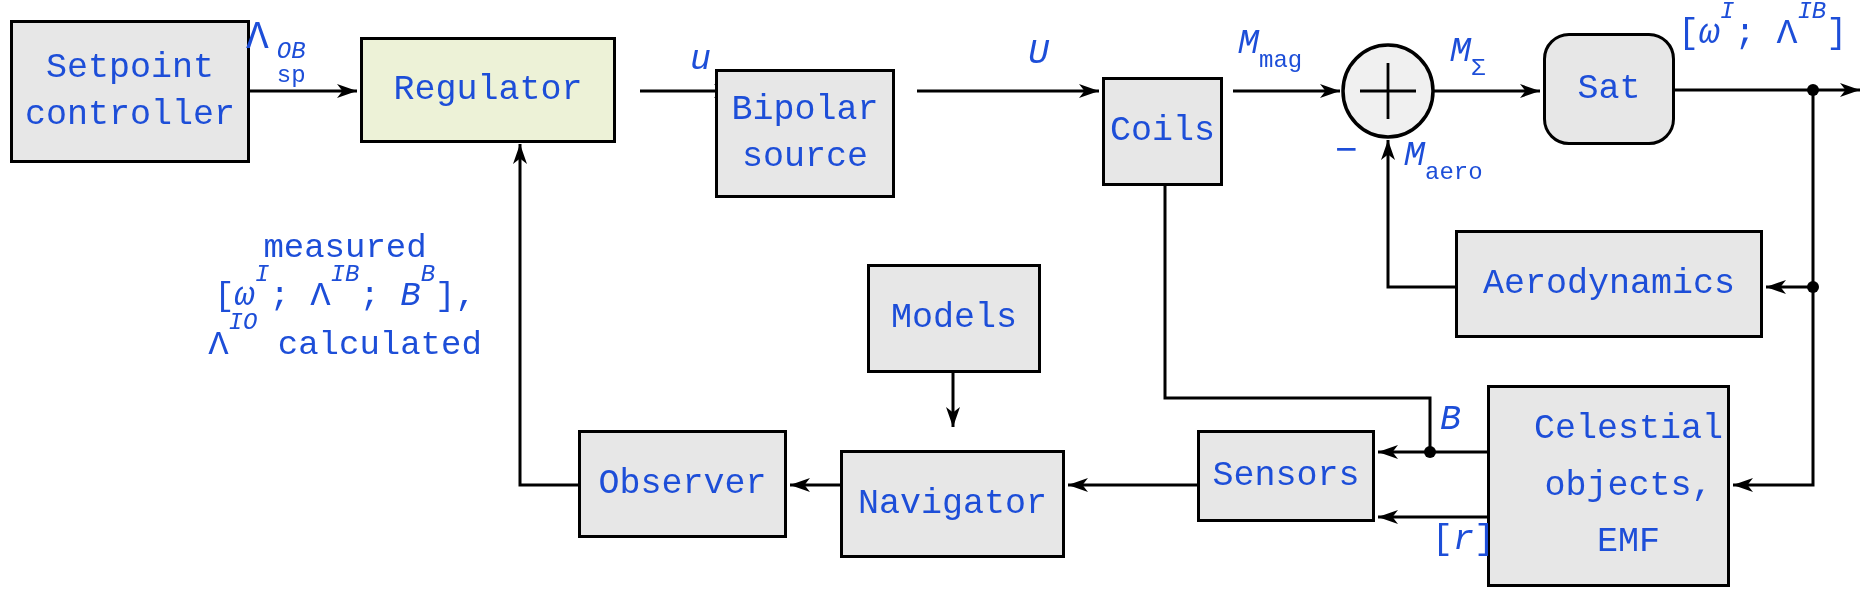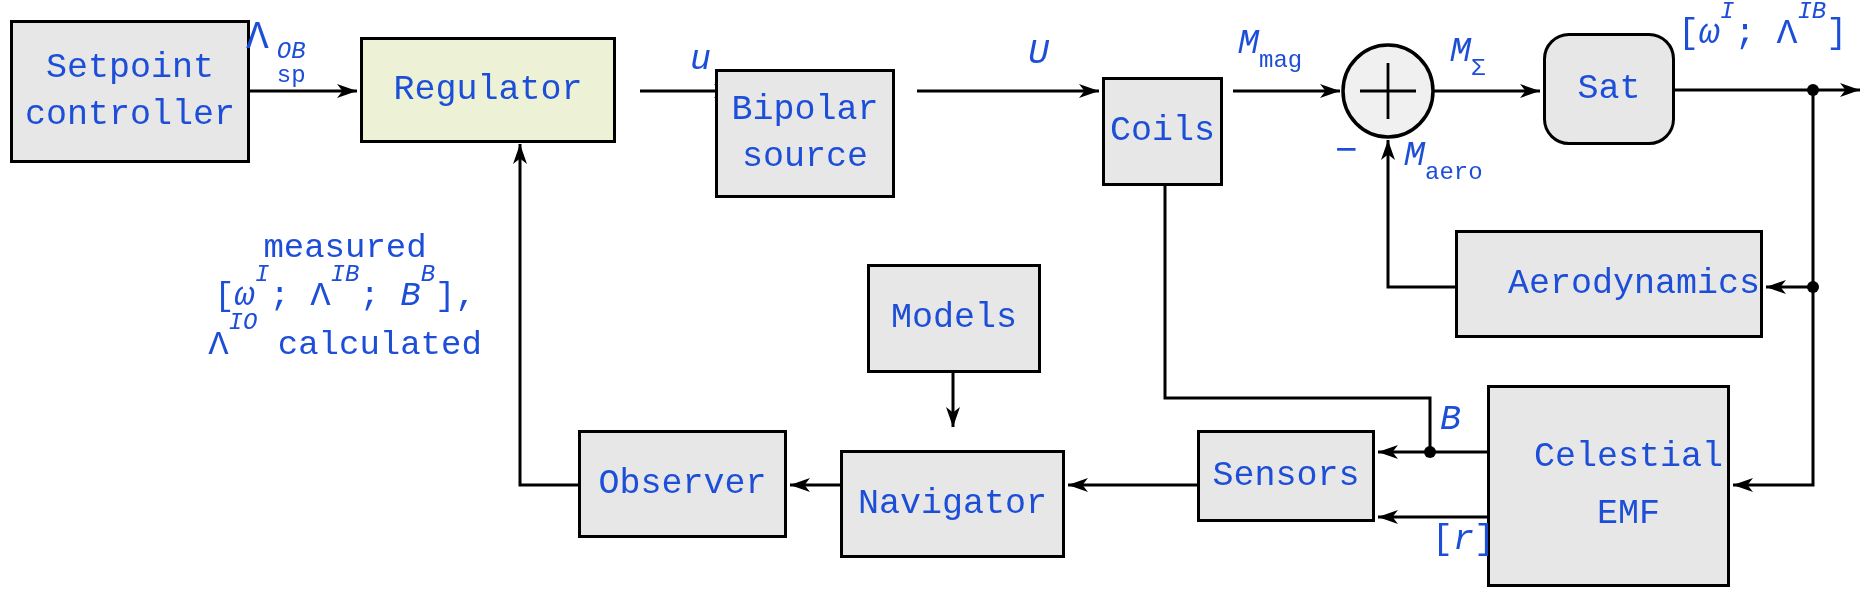--- a/index.html
+++ b/index.html
@@ -27,21 +27,21 @@
   .celestial-text{line-height:1.62;}
   #lab-measured{text-align:center;font-size:34px;line-height:1.42;white-space:nowrap;}
   #lab-lambda-sp{font-size:38px;}
   #lab-minus{font-size:38px;line-height:1;}
   
   #setpoint  {left:10px;  top:20px;  width:240px; height:143px;}
   #regulator {left:360px; top:37px;  width:256px; height:106px;}
   #bipolar   {left:715px; top:21px;  width:180px; height:129px;margin-top:48px;}
   #coils     {left:1102px;top:37px;  width:121px; height:109px;margin-top:40px;}
   #sat       {left:1543px;top:33px;  width:132px; height:112px;border-radius:26px;}
-  #aero      {left:1455px;top:230px; width:308px; height:108px;align-items:flex-end;}
+  #aero      {left:1455px;top:230px; width:308px; height:108px;}
   #models    {left:867px; top:264px; width:174px; height:109px;}
   #navigator {left:840px; top:430px; width:225px; height:108px;margin-top:20px;}
   #observer  {left:578px; top:430px; width:209px; height:108px;}
   #sensors   {left:1197px;top:430px; width:178px; height:92px;}
   #celestial {left:1487px;top:385px; width:243px; height:202px;padding-left:40px;}
   
   #lab-lambda-sp {left:246px; top:16px;}
   #lab-u     {left:690px; top:40px;}
   #lab-U     {left:1028px;top:34px;}
   #lab-mmag  {left:1238px;top:24px;}
@@ -130,20 +130,21 @@
   <div class="block" id="observer">
     <span>Observer</span>
   </div>
 
   <div class="block" id="sensors">
     <span>Sensors</span>
   </div>
 
   <div class="block celestial-text" id="celestial">
     <span>Celestial</span>
+    <span>objects,</span>
     <span>EMF</span>
   </div>
 
   <div class="lbl" id="lab-lambda-sp">
     <span class="rm">Λ</span><span class="stack">
         <span class="ssup">OB</span>
         <span class="ssub">sp</span>
       </span>
   </div>
 

